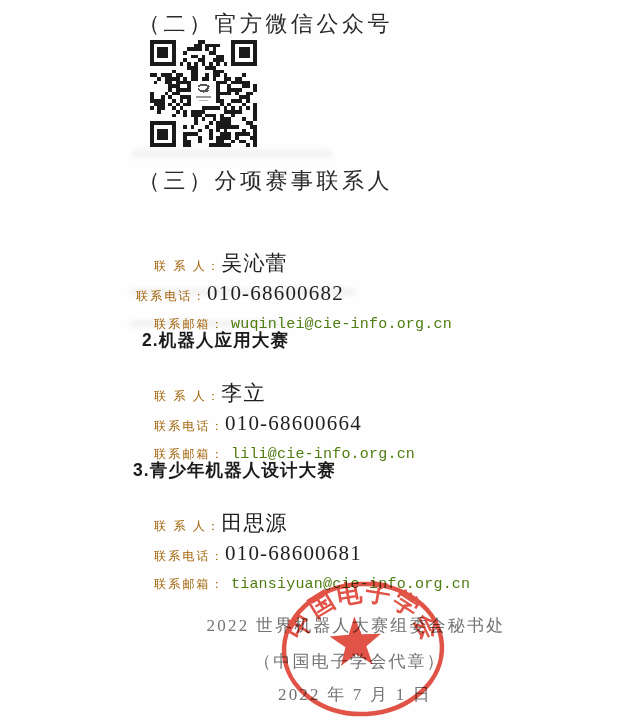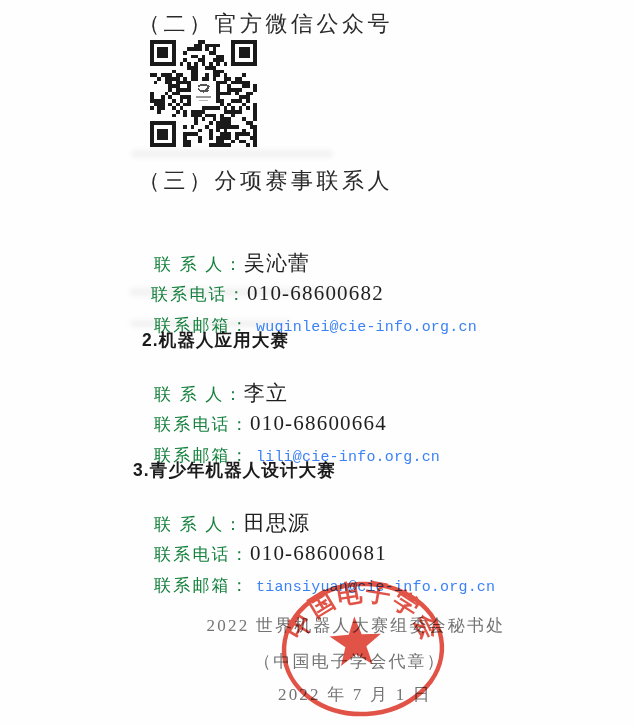--- a/index.html
+++ b/index.html
@@ -23,34 +23,34 @@
   .sec-title{
     font-family:"Liberation Sans","DejaVu Sans",sans-serif;
     font-weight:700;
     font-size:17.5px;
     letter-spacing:1.1px;
     color:#1b1b1b;
     white-space:pre;
   }
   .contact-line{white-space:pre;}
   .lbl{
-    font-size:17px;
+    font-size:12px;
     letter-spacing:2.2px;
-    color:#15803d;
+    color:#a16207;
   }
   .val-num{
     font-size:21px;
     letter-spacing:1.2px;
     color:#1f1f1f;
   }
   .val-mono{
     font-family:"Liberation Mono","DejaVu Sans Mono",monospace;
     font-size:15px;
     letter-spacing:0.2px;
-    color:#3b82f6;
+    color:#4d7c0f;
     margin-left:6px;
   }
   .qr-wrap{
     left:148px;top:40px;width:111px;height:107px;
   }
   .qr-wrap svg{width:100%;height:100%;display:block;}
   .footer-line{
     transform:translateX(-50%);
     font-size:17px;
     letter-spacing:2.2px;
@@ -369,21 +369,21 @@
 
   <div class="abs smudge" style="left:132px;top:150px;width:200px;height:8px;"></div>
   <div class="abs smudge" style="left:130px;top:288px;width:225px;height:8px;"></div>
   <div class="abs smudge" style="left:130px;top:320px;width:160px;height:7px;"></div>
 
   <div class="abs kai-heading" style="left:138px;top:166px;">（三）分项赛事联系人</div>
 
   <div class="abs contact-line" style="left:138px;top:231px;">
     <span class="lbl">联 系 人：</span><span class="lbl val-num">吴沁蕾</span>
   </div>
-  <div class="abs contact-line" style="left:135px;top:263px;">
+  <div class="abs contact-line" style="left:120px;top:263px;">
     <span class="lbl">联系电话：</span><span class="val-num">010-68600682</span>
   </div>
   <div class="abs contact-line" style="left:138px;top:296px;">
     <span class="lbl">联系邮箱：</span><span class="val-mono">wuqinlei@cie-info.org.cn</span>
   </div>
 
   <div class="abs sec-title" style="left:142px;top:328px;">2.机器人应用大赛</div>
   <div class="abs contact-line" style="left:138px;top:361px;">
     <span class="lbl">联 系 人：</span><span class="lbl val-num">李立</span>
   </div>

